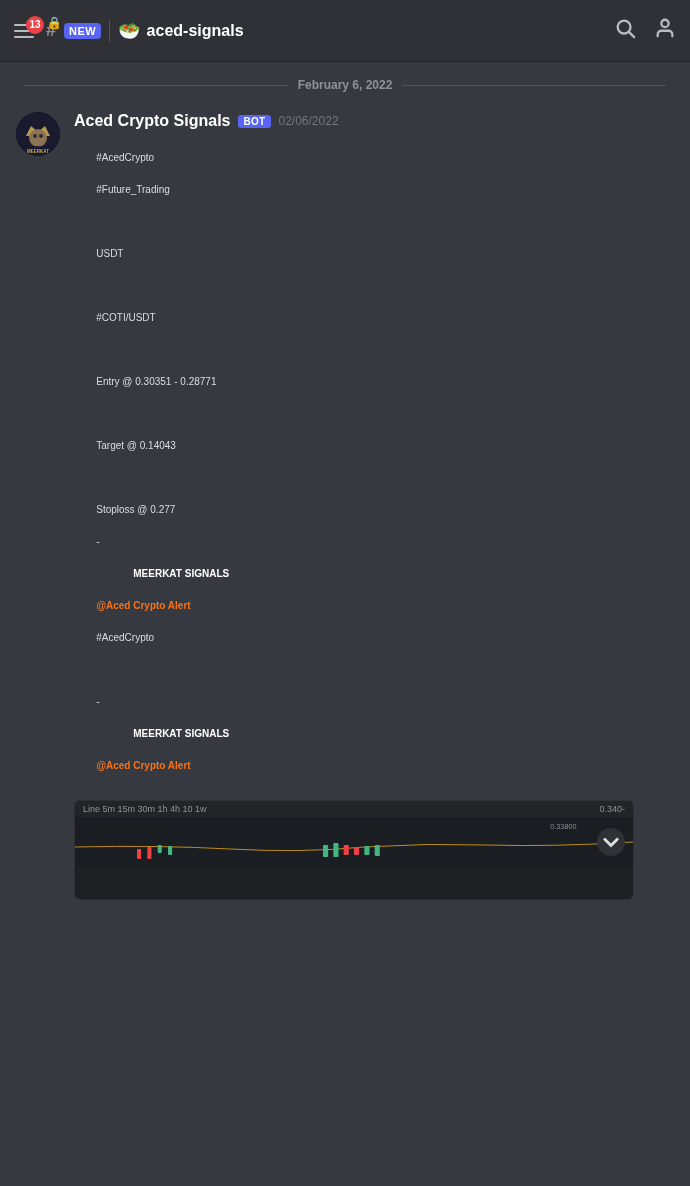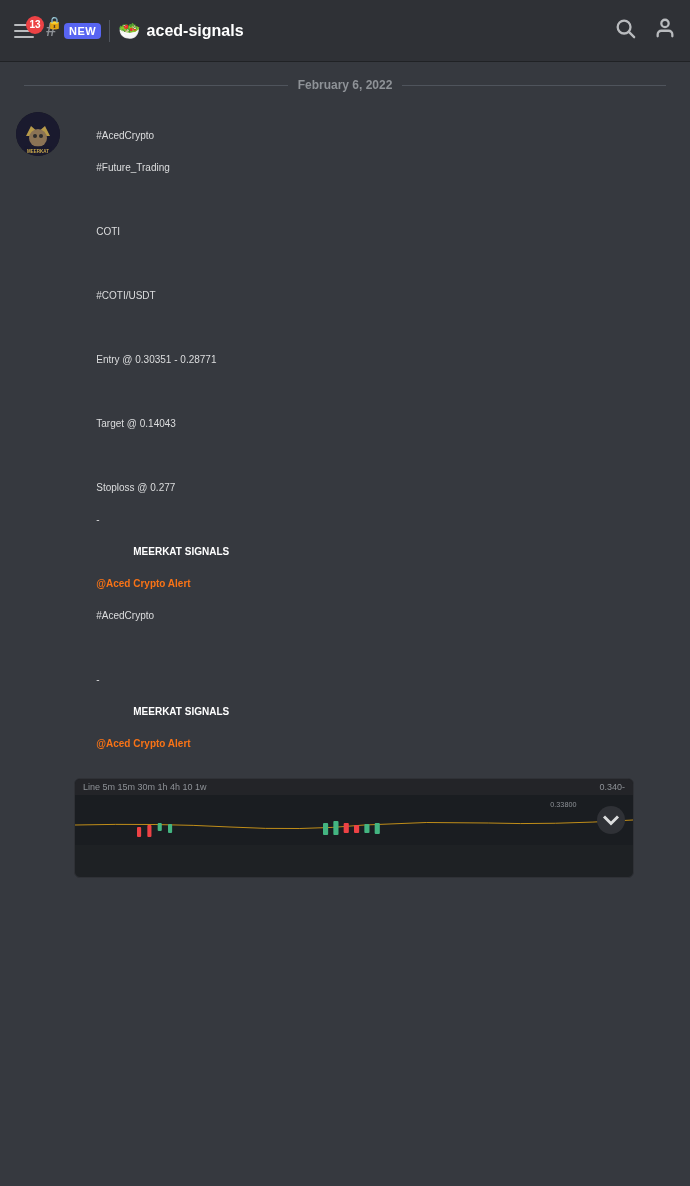--- a/index.html
+++ b/index.html
@@ -383,26 +383,31 @@
           <circle cx="25" cy="24" r="2" fill="#2c2c2c"></circle>
 
           <rect x="8" y="34" width="28" height="8" rx="2" fill="#1a1a2e" opacity="0.7"></rect>
           <text x="22" y="40.5" text-anchor="middle" font-size="4.5" fill="#c9a84c" font-weight="bold">MEERKAT</text>
         </svg>
       </div>
     </div>
 
     <div class="message-content">
 
+      <div class="message-header">
+        <span class="message-author">Aced Crypto Signals</span>
+        <span class="bot-badge">BOT</span>
+        <span class="message-timestamp">02/06/2022</span>
+      </div>
 
       <div class="message-body">
         <span>#AcedCrypto</span><br>
         <span>#Future_Trading</span><br>
         <br>
-        <span>COTI</span><br>
+        <span>USDT</span><br>
         <br>
         <span>#COTI/USDT</span><br>
         <br>
         <span>Entry @ 0.30351 - 0.28771</span><br>
         <br>
         <span>Target @ 0.14043</span><br>
         <br>
         <span>Stoploss @ 0.277</span><br>
         <span>-</span><br>
         <span class="bold-text">MEERKAT SIGNALS</span><br>

